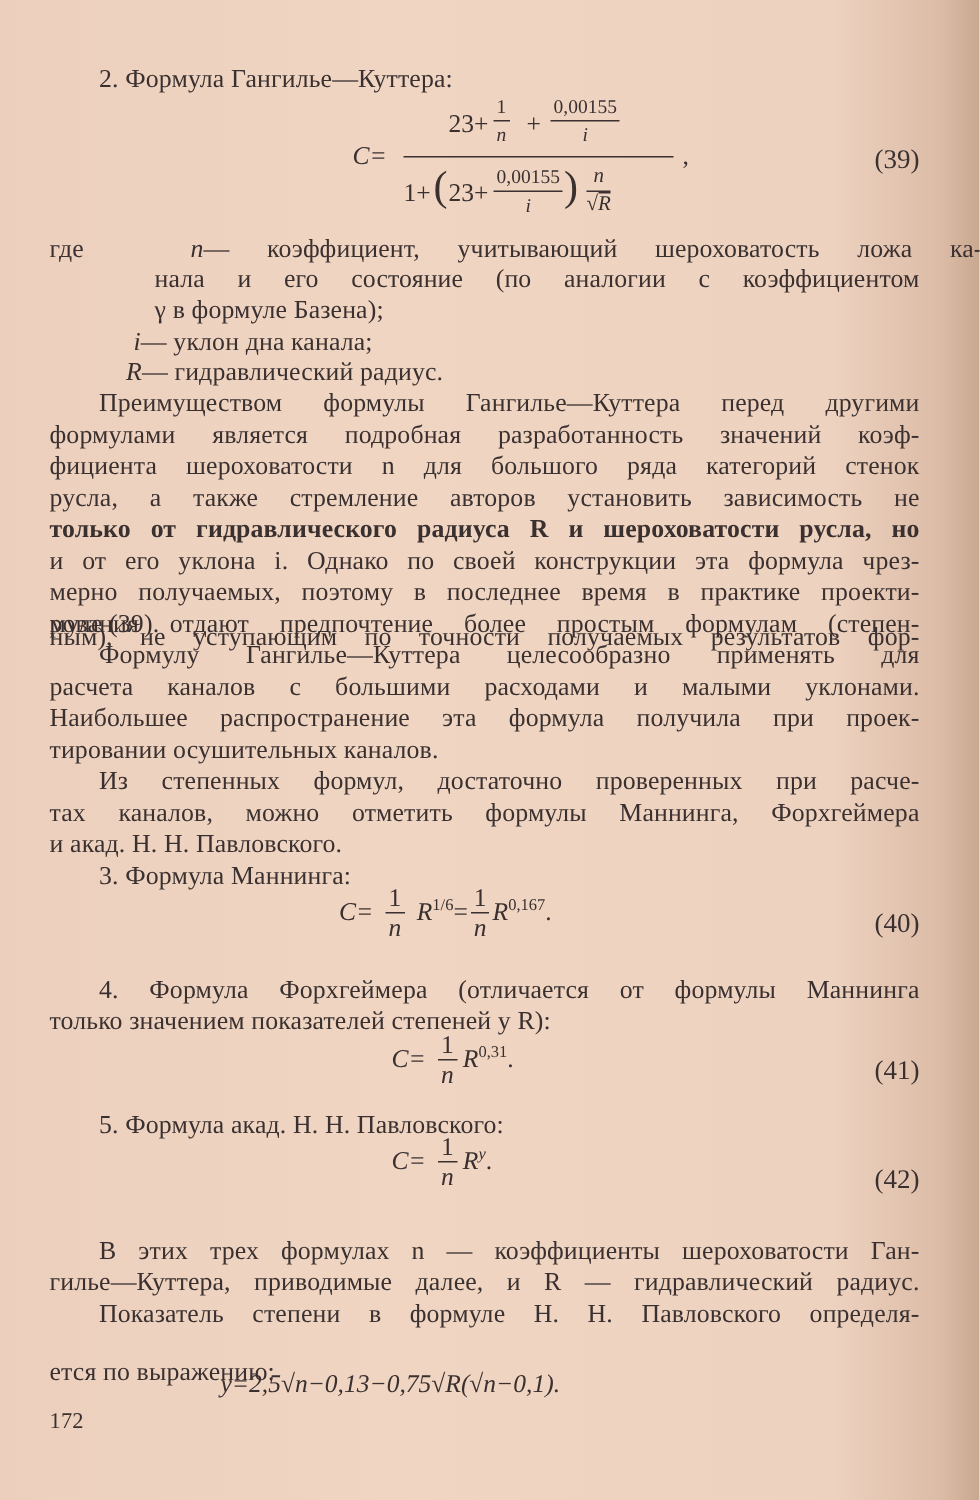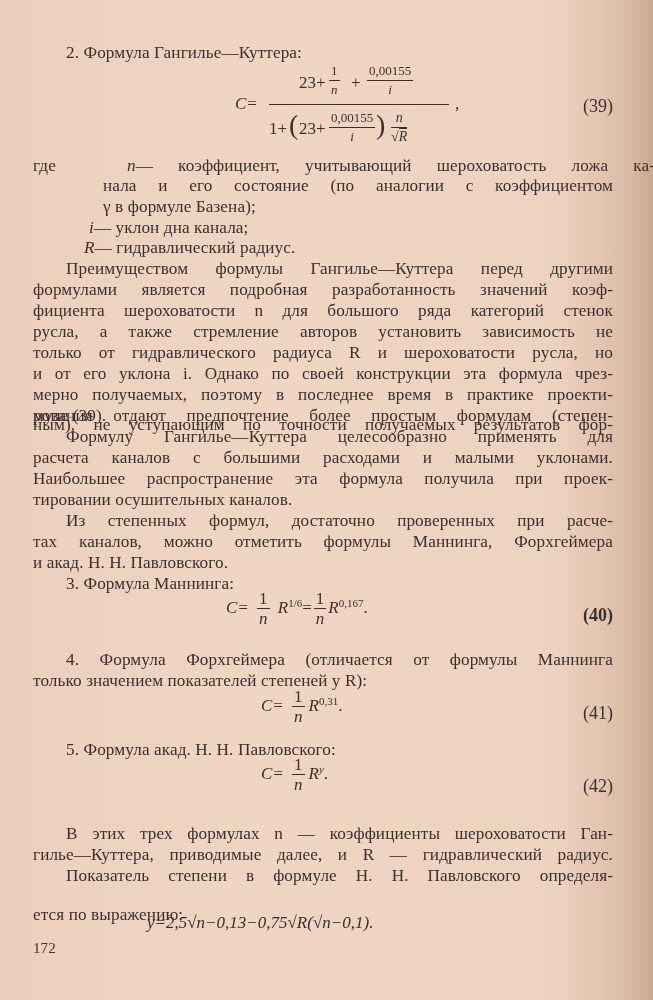--- a/index.html
+++ b/index.html
@@ -164,36 +164,36 @@
   [data-name="paragraph-power-formulas"] .line:nth-child(2) { top:511px !important; }
   [data-name="paragraph-power-formulas"] .line:nth-child(3) { top:532px !important; }
   [data-name="paragraph-application"] .line:nth-child(1) { top:406px !important; }
   [data-name="paragraph-application"] .line:nth-child(2) { top:427px !important; }
   [data-name="paragraph-application"] .line:nth-child(3) { top:448px !important; }
   [data-name="paragraph-application"] .line:nth-child(4) { top:469px !important; }
   [data-name="paragraph-advantages"] .line:nth-child(1) { top:218px !important; }
   [data-name="paragraph-advantages"] .line:nth-child(2) { top:239px !important; }
   [data-name="paragraph-advantages"] .line:nth-child(3) { top:260px !important; }
   [data-name="paragraph-advantages"] .line:nth-child(4) { top:281px !important; }
-  [data-name="paragraph-advantages"] .line:nth-child(5) { top:302px !important; }
+  [data-name="paragraph-advantages"] .line:nth-child(5) { top:302px !important;font-weight:bold; }
   [data-name="paragraph-advantages"] .line:nth-child(6) { top:323px !important; }
   [data-name="paragraph-advantages"] .line:nth-child(7) { top:344px !important; }
   [data-name="paragraph-advantages"] .line:nth-child(8) { top:365px !important; }
   [data-name="paragraph-advantages"] .line:nth-child(9) { top:386px !important; }
   [data-name="paragraph-advantages"] .line:nth-child(10) { top:406px !important; }
   [data-name="paragraph-application"] .line:nth-child(1) { top:427px !important; }
   [data-name="paragraph-application"] .line:nth-child(2) { top:448px !important; }
   [data-name="paragraph-application"] .line:nth-child(3) { top:469px !important; }
   [data-name="paragraph-application"] .line:nth-child(4) { top:490px !important; }
   [data-name="paragraph-power-formulas"] .line:nth-child(1) { top:511px !important; }
   [data-name="paragraph-power-formulas"] .line:nth-child(2) { top:532px !important; }
   [data-name="paragraph-power-formulas"] .line:nth-child(3) { top:553px !important; }
   [data-name="section-3-heading"] { top:574px !important; }
   [data-name="equation-40"] { top:590px !important; }
-  [data-name="equation-number-40"] { top:605px !important;font-weight:bold; }
+  [data-name="equation-number-40"] { top:605px !important; }
   [data-name="section-4-heading"] .line:nth-child(1) { top:650px !important; }
   [data-name="section-4-heading"] .line:nth-child(2) { top:671px !important; }
   [data-name="equation-41"] { top:688px !important; }
   [data-name="equation-number-41"] { top:703px !important; }
   [data-name="section-5-heading"] { top:740px !important; }
   [data-name="equation-42"] { top:756px !important; }
   [data-name="equation-number-42"] { top:776px !important; }
   [data-name="def-n"], [data-name="where-label"] { top:156px !important; }
   [data-name="def-n-cont-1"] { top:176px !important; }
   [data-name="def-n-cont-2"] { top:197px !important; }

